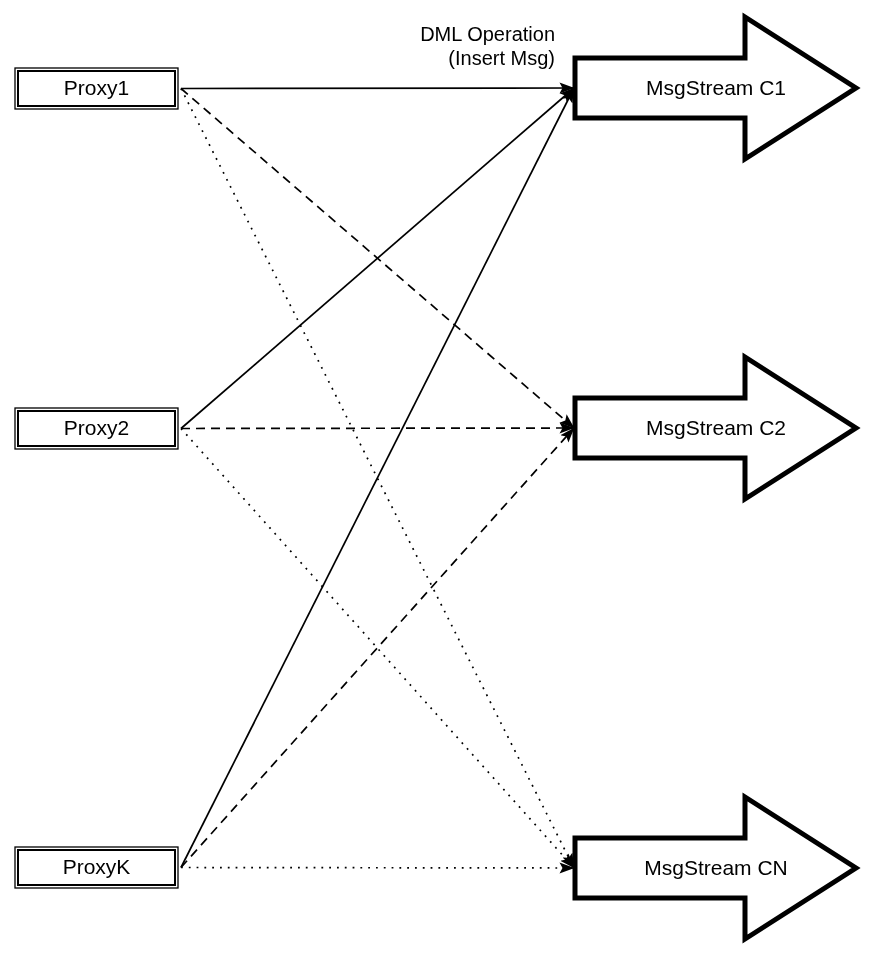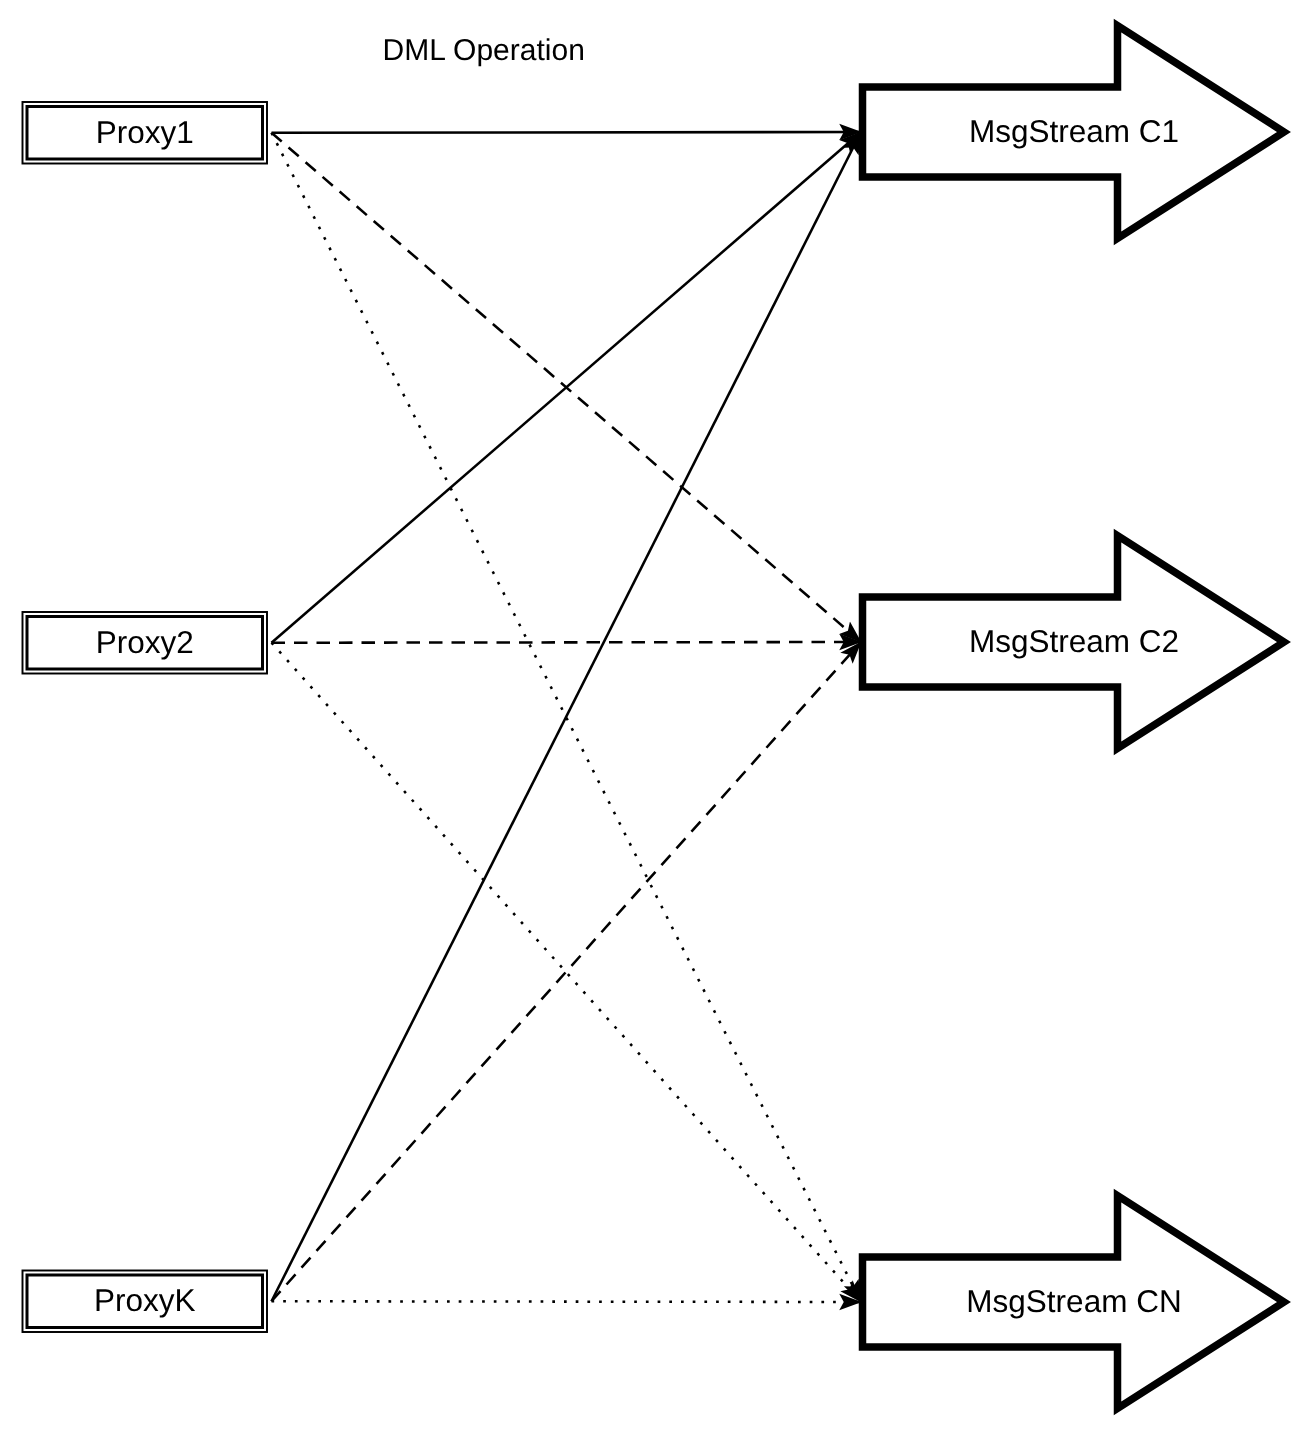--- a/index.html
+++ b/index.html
@@ -36,21 +36,21 @@
     font-size: 21px;
     fill: #000000;
     text-anchor: middle;
     dominant-baseline: middle;
   }
   .diagram-title {
     position: absolute;
     top: 22px;
     left: 255px;
     width: 300px;
-    text-align: left;
+    text-align: right;
     font-size: 20px;
     line-height: 24px;
     color: #000000;
   }
 </style>
 </head>
 <body>
 
 <div class="stage">
   <svg id="diagram-svg" width="875" height="956" viewBox="0 0 875 956">
@@ -98,14 +98,15 @@
         <g>
           <rect x="15" y="847" width="163" height="41" class="proxy-outer"></rect>
           <rect x="18" y="850" width="157" height="35" class="proxy-inner"></rect>
           <text x="96.5" y="868.5" class="proxy-label">ProxyK</text>
         </g>
       </g>
   </svg>
 
   <div class="diagram-title">
     <div>DML Operation</div>
+    <div>(Insert Msg)</div>
   </div>
 </div>
 
 </body></html>

